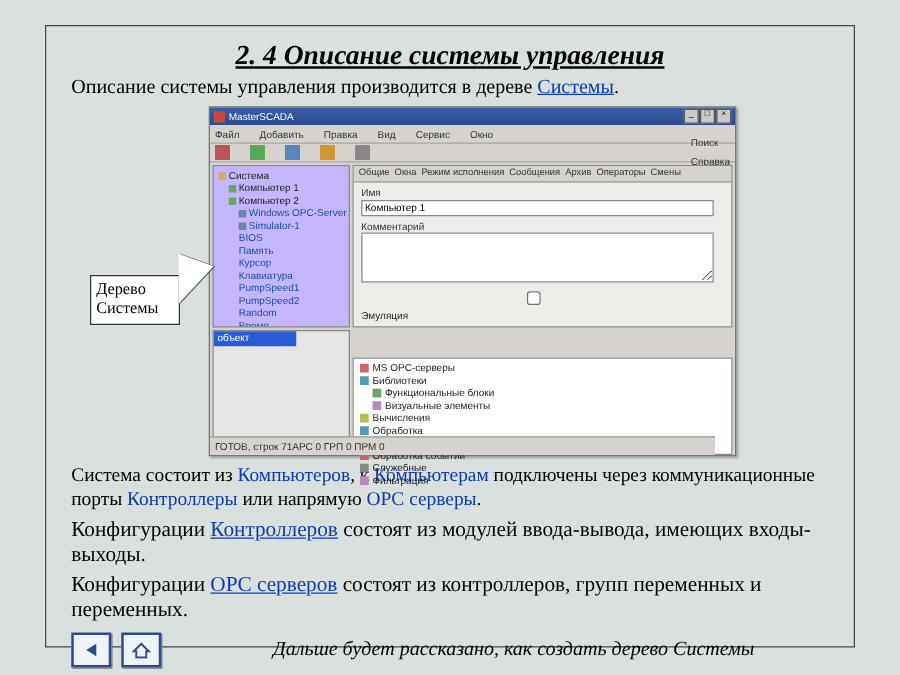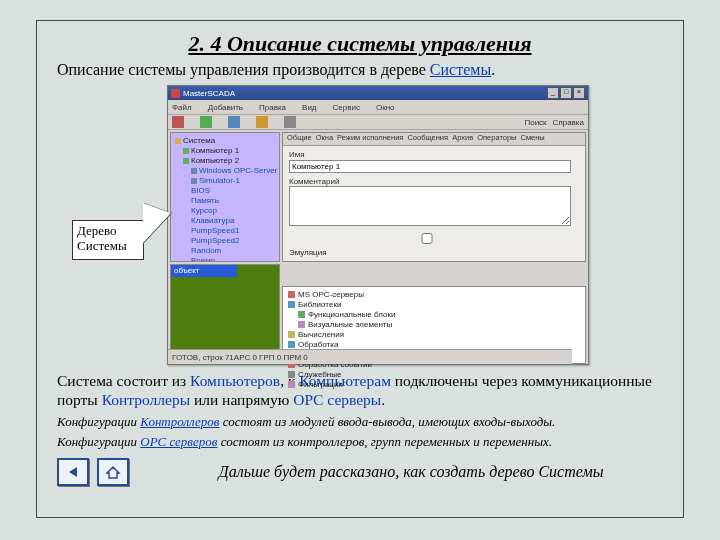--- a/index.html
+++ b/index.html
@@ -121,21 +121,21 @@
   .prop-body input {
     width: 95%; height: 11px;
     border:1px solid #888; font-size:8px; padding:0 2px;
     margin:1px 0 4px 0;
   }
   .prop-body textarea {
     width: 95%; height: 34px; border:1px solid #888; font-size:8px;
   }
   .check { margin-top:4px;}
   .bottom-left {
-    background:#4d7c0f;
+    background:#e5e5e5;
     border:1px solid #8a8a8a;
   }
   .bottom-left .hdr {
     background:#2a5bd7; color:#fff; height:12px; width:60px;
     font-size:8px; padding:0 3px; line-height:12px;
   }
   .bottom-right {
     background:#fff;
     border:1px solid #8a8a8a;
     padding:3px 5px;
@@ -172,21 +172,21 @@
     right:-28px; top:-18px;
     width:0; height:0;
     border-left: 28px solid #fff;
     border-top: 10px solid transparent;
     border-bottom: 30px solid transparent;
     filter: drop-shadow(1px 0 0 #333);
   }
 
   .body-text { font-size: 15.5px; line-height: 1.25; margin: 6px 0 4px; }
   .body-text .t-link { color: #0b3db0; }
-  .small-text { font-size: 13px; margin: 4px 0; font-style: italic; }
+  .small-text { font-size: 17px; margin: 4px 0; }
   .small-text .t-link { color: #0b3db0; text-decoration: underline; }
   .footer-note {
     text-align: center;
     font-style: italic;
     font-size: 16px;
     margin-top: 6px;
   }
 
   .nav-btns {
     display: inline-flex; gap: 8px; margin-right: 20px; vertical-align: middle;
@@ -229,21 +229,21 @@
           <span>Вид</span>
           <span>Сервис</span>
           <span>Окно</span>
         </div>
         <div class="toolbar">
           <span class="ticon c1"></span>
           <span class="ticon c2"></span>
           <span class="ticon c3"></span>
           <span class="ticon c4"></span>
           <span class="ticon c5"></span>
-          <span style="margin-left:auto;display:flex;gap:6px;">
+          <span style="margin-left:auto;display:flex;gap:6px;flex-direction:column;">
             <span>Поиск</span>
             <span>Справка</span>
           </span>
         </div>
 
         <div class="workspace">
 
           <div class="panel white tree">
             <div class="node"><span class="sq y"></span><span>Система</span></div>
             <div class="node indent1"><span class="sq g"></span><span>Компьютер 1</span></div>

